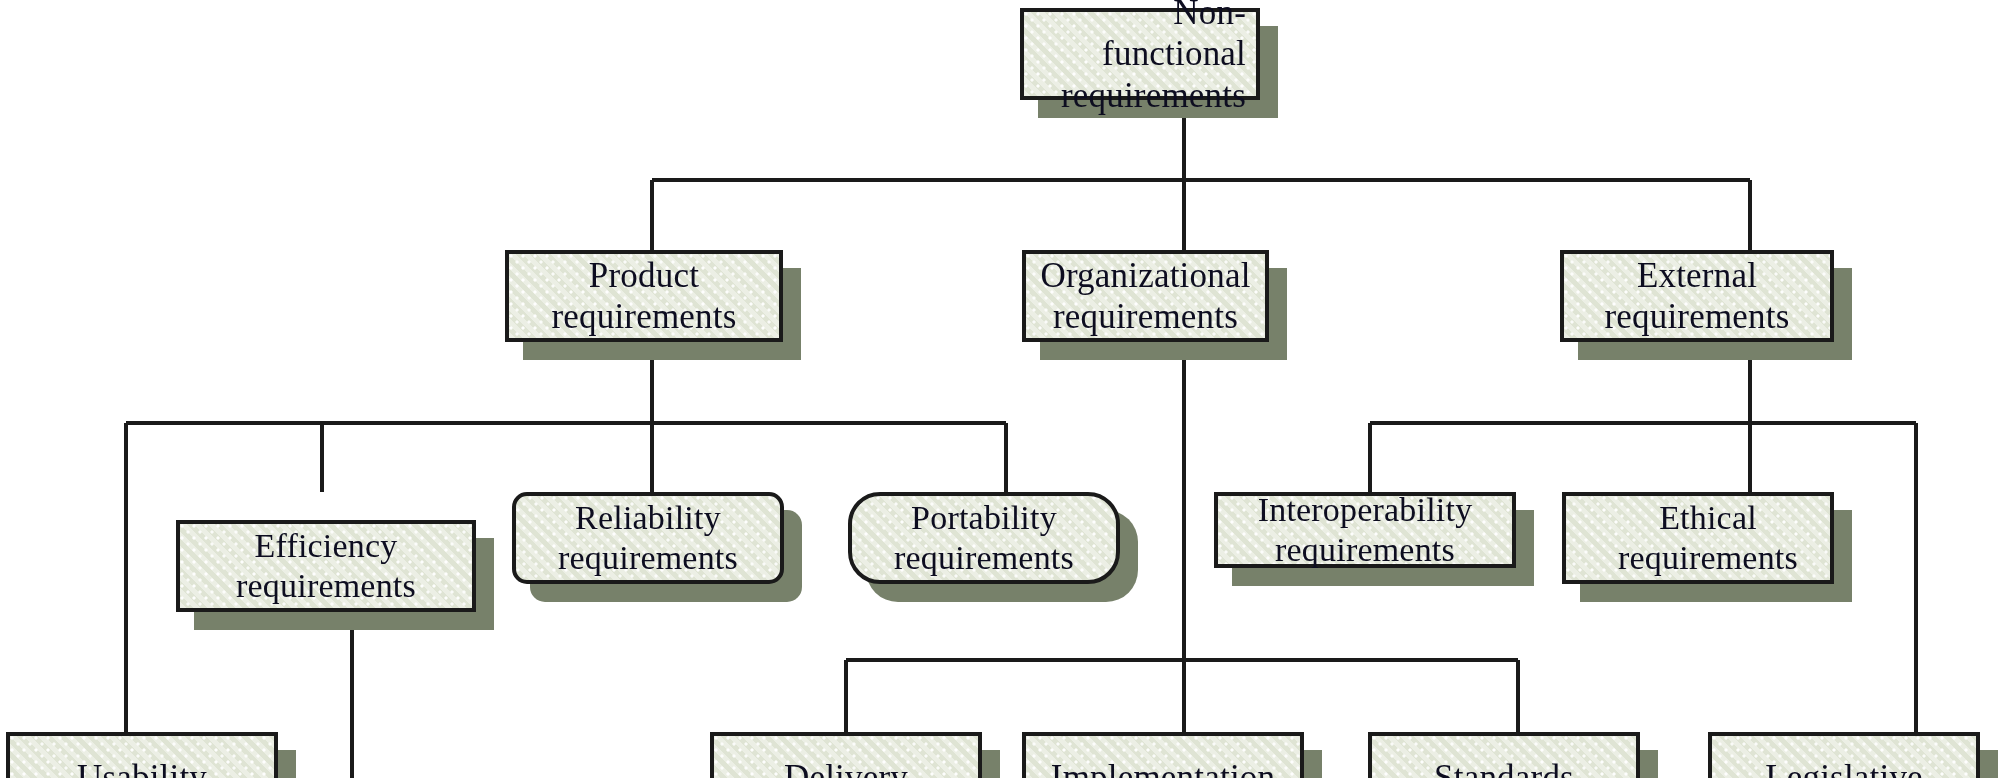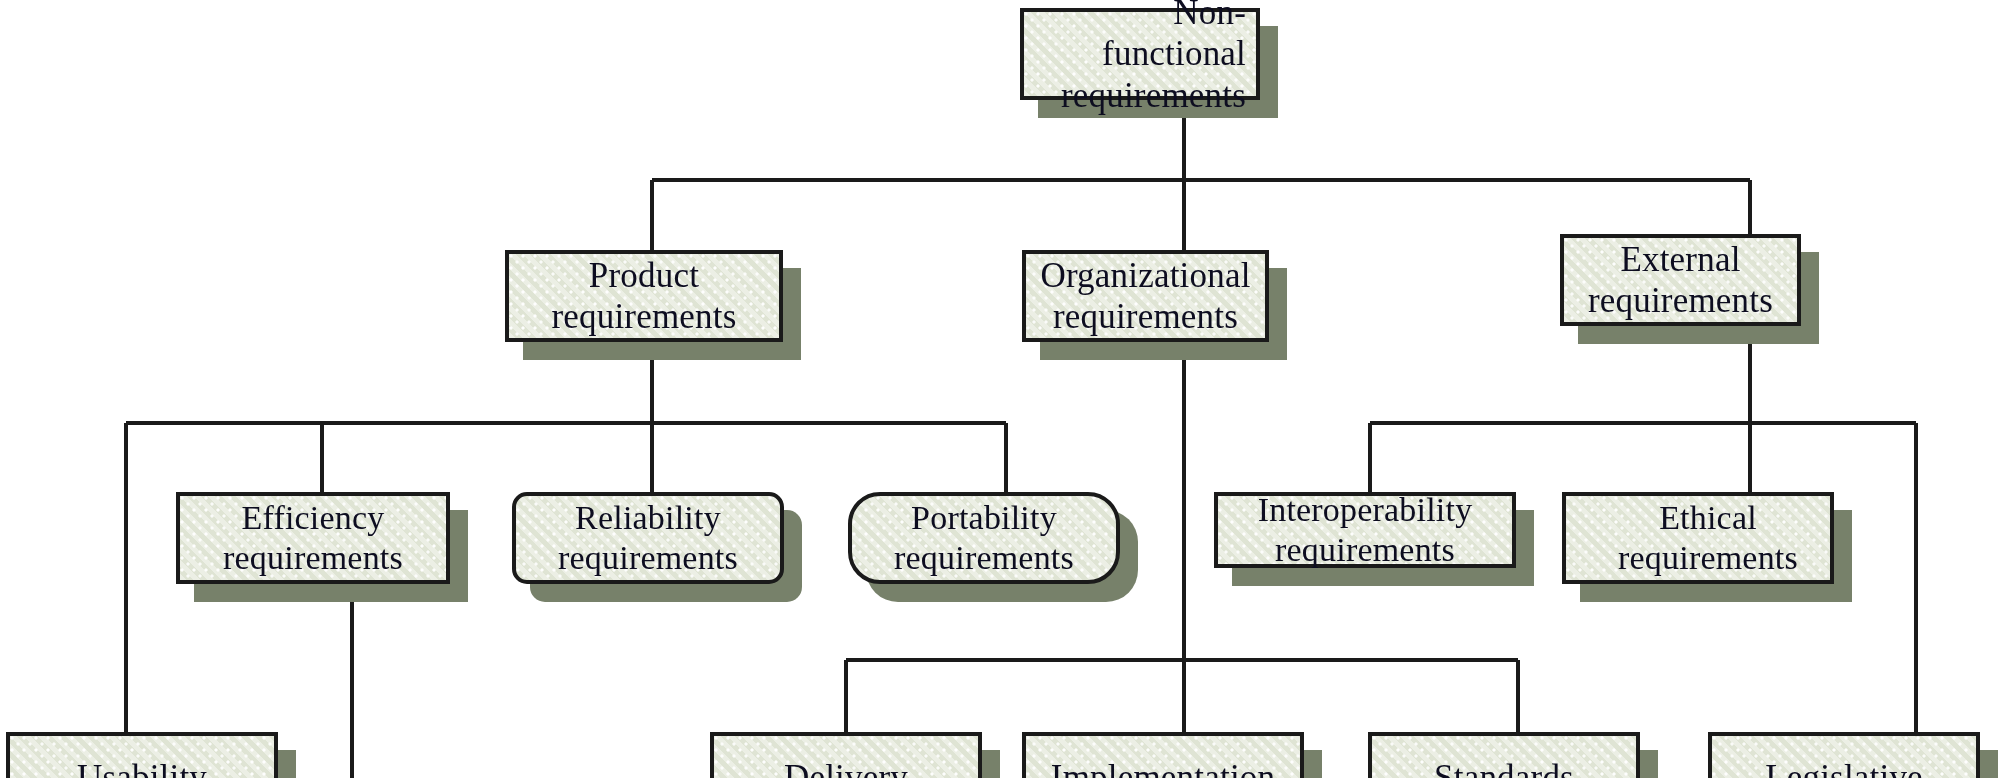--- a/index.html
+++ b/index.html
@@ -105,26 +105,26 @@
   <div class="node n-level2" style="left:505px; top:250px; width:278px; height:92px;">
     <span class="label">Product
 requirements</span>
   </div>
 
   <div class="node n-level2" style="left:1022px; top:250px; width:247px; height:92px;">
     <span class="label">Organizational
 requirements</span>
   </div>
 
-  <div class="node n-level2" style="left:1560px; top:234px; width:241px; height:92px;">
+  <div class="node n-level2" style="left:1560px; top:250px; width:274px; height:92px;">
     <span class="label">External
 requirements</span>
   </div>
 
-  <div class="node n-level3" style="left:176px; top:492px; width:274px; height:92px;">
+  <div class="node n-level3" style="left:176px; top:520px; width:300px; height:92px;">
     <span class="label">Efficiency
 requirements</span>
   </div>
 
   <div class="node n-level3" style="left:512px; top:492px; width:272px; height:92px;border-radius:15px;">
     <span class="label">Reliability
 requirements</span>
   </div>
 
   <div class="node n-level3" style="left:848px; top:492px; width:272px; height:92px;border-radius:32px;">

